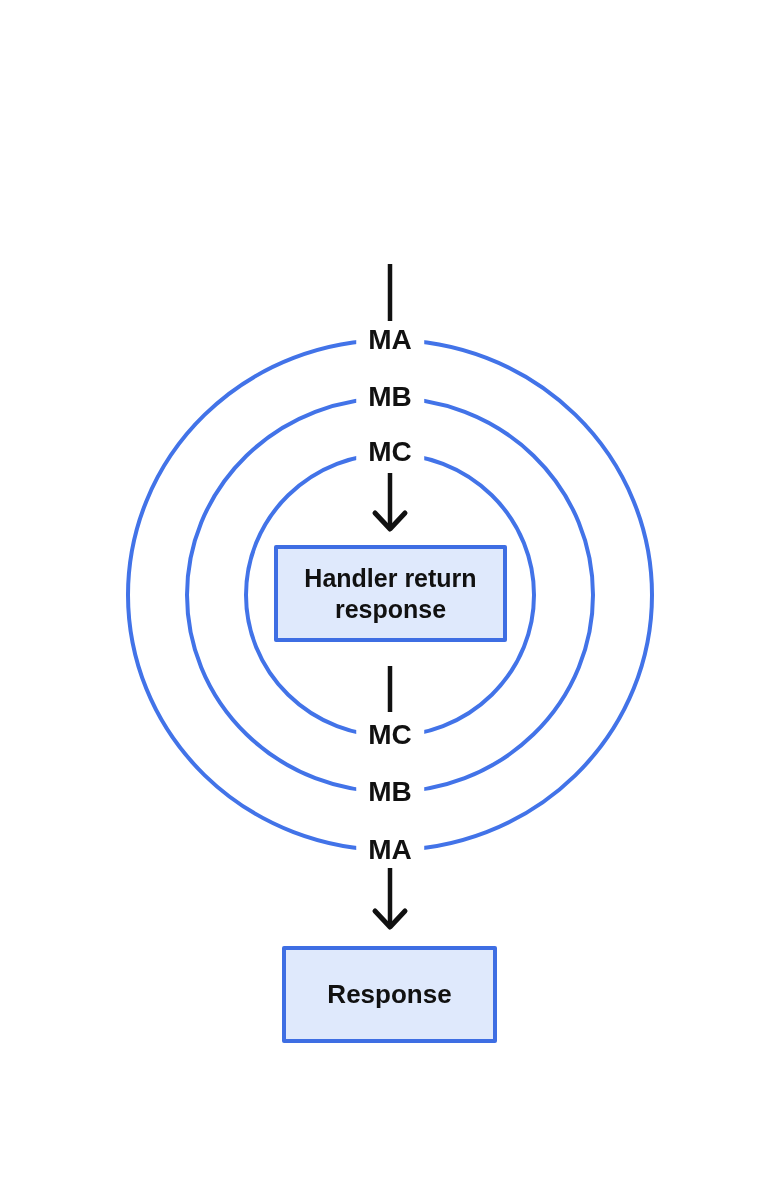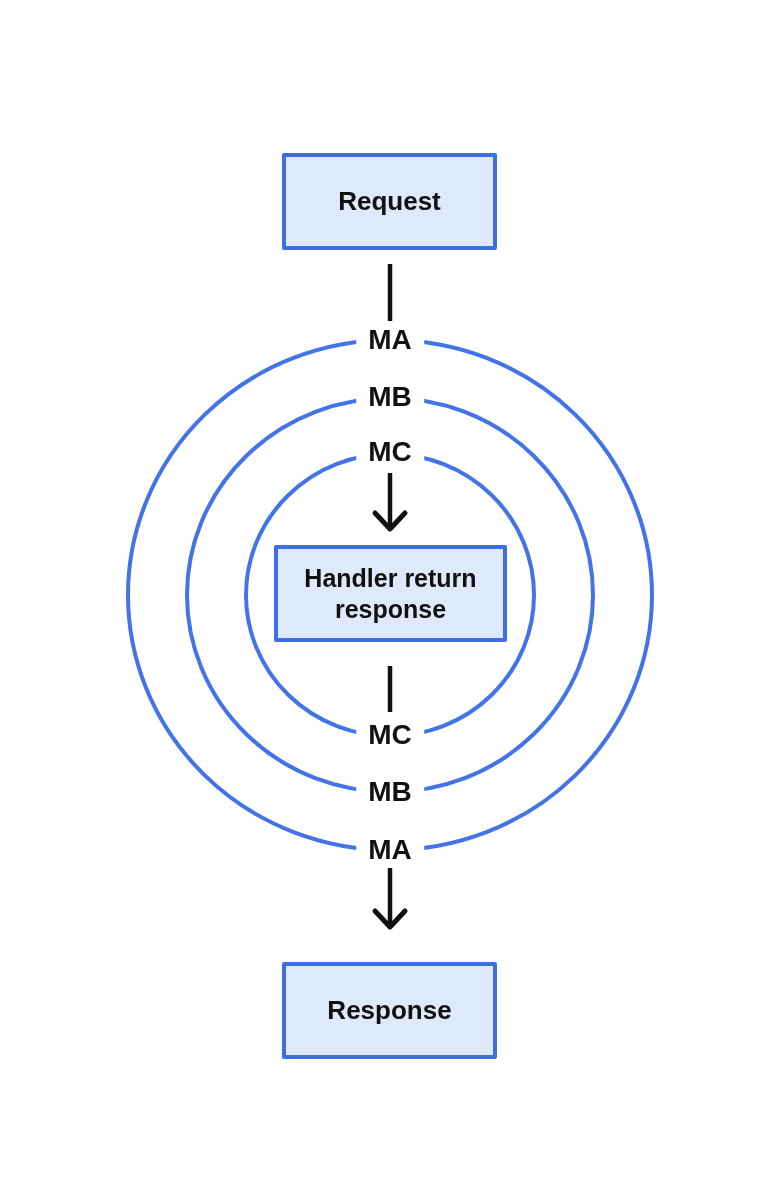--- a/index.html
+++ b/index.html
@@ -53,21 +53,21 @@
     border-radius: 2px;
     display: flex;
     align-items: center;
     justify-content: center;
     text-align: center;
     font-weight: 700;
     color: var(--label-text);
   }
   #request-box  { left: 282px; top: 153px;  width: 215px; height: 97px; font-size: 26px; }
   #handler-box  { left: 274px; top: 545px;  width: 233px; height: 97px; font-size: 25px; line-height: 31px; padding: 8px 14px; }
-  #response-box { left: 282px; top: 946px;  width: 215px; height: 97px; font-size: 26px; margin-top: 16px; }
+  #response-box { left: 282px; top: 946px;  width: 215px; height: 97px; font-size: 26px; }
   .ring-label {
     position: absolute;
     left: 390px;
     transform: translate(-50%, -50%);
     background: var(--background);
     padding: 4px 12px;
     font-size: 28px;
     font-weight: 700;
     color: var(--label-text);
     white-space: nowrap;
@@ -99,23 +99,20 @@
     </g>
 
     <line class="conn" x1="390" y1="666" x2="390" y2="712"></line>
 
     <g class="arrow">
       <line x1="390" y1="868" x2="390" y2="924"></line>
       <path d="M375 911 L390 927 L405 911"></path>
     </g>
   </svg>
 
-  <div class="node" id="request-box">
-    <span>Request</span>
-  </div>
 
   <div class="node" id="handler-box">
     <span>Handler return response</span>
   </div>
 
   <div class="node" id="response-box">
     <span>Response</span>
   </div>
 
   <div class="ring-label" id="label-top-ma">MA</div>

